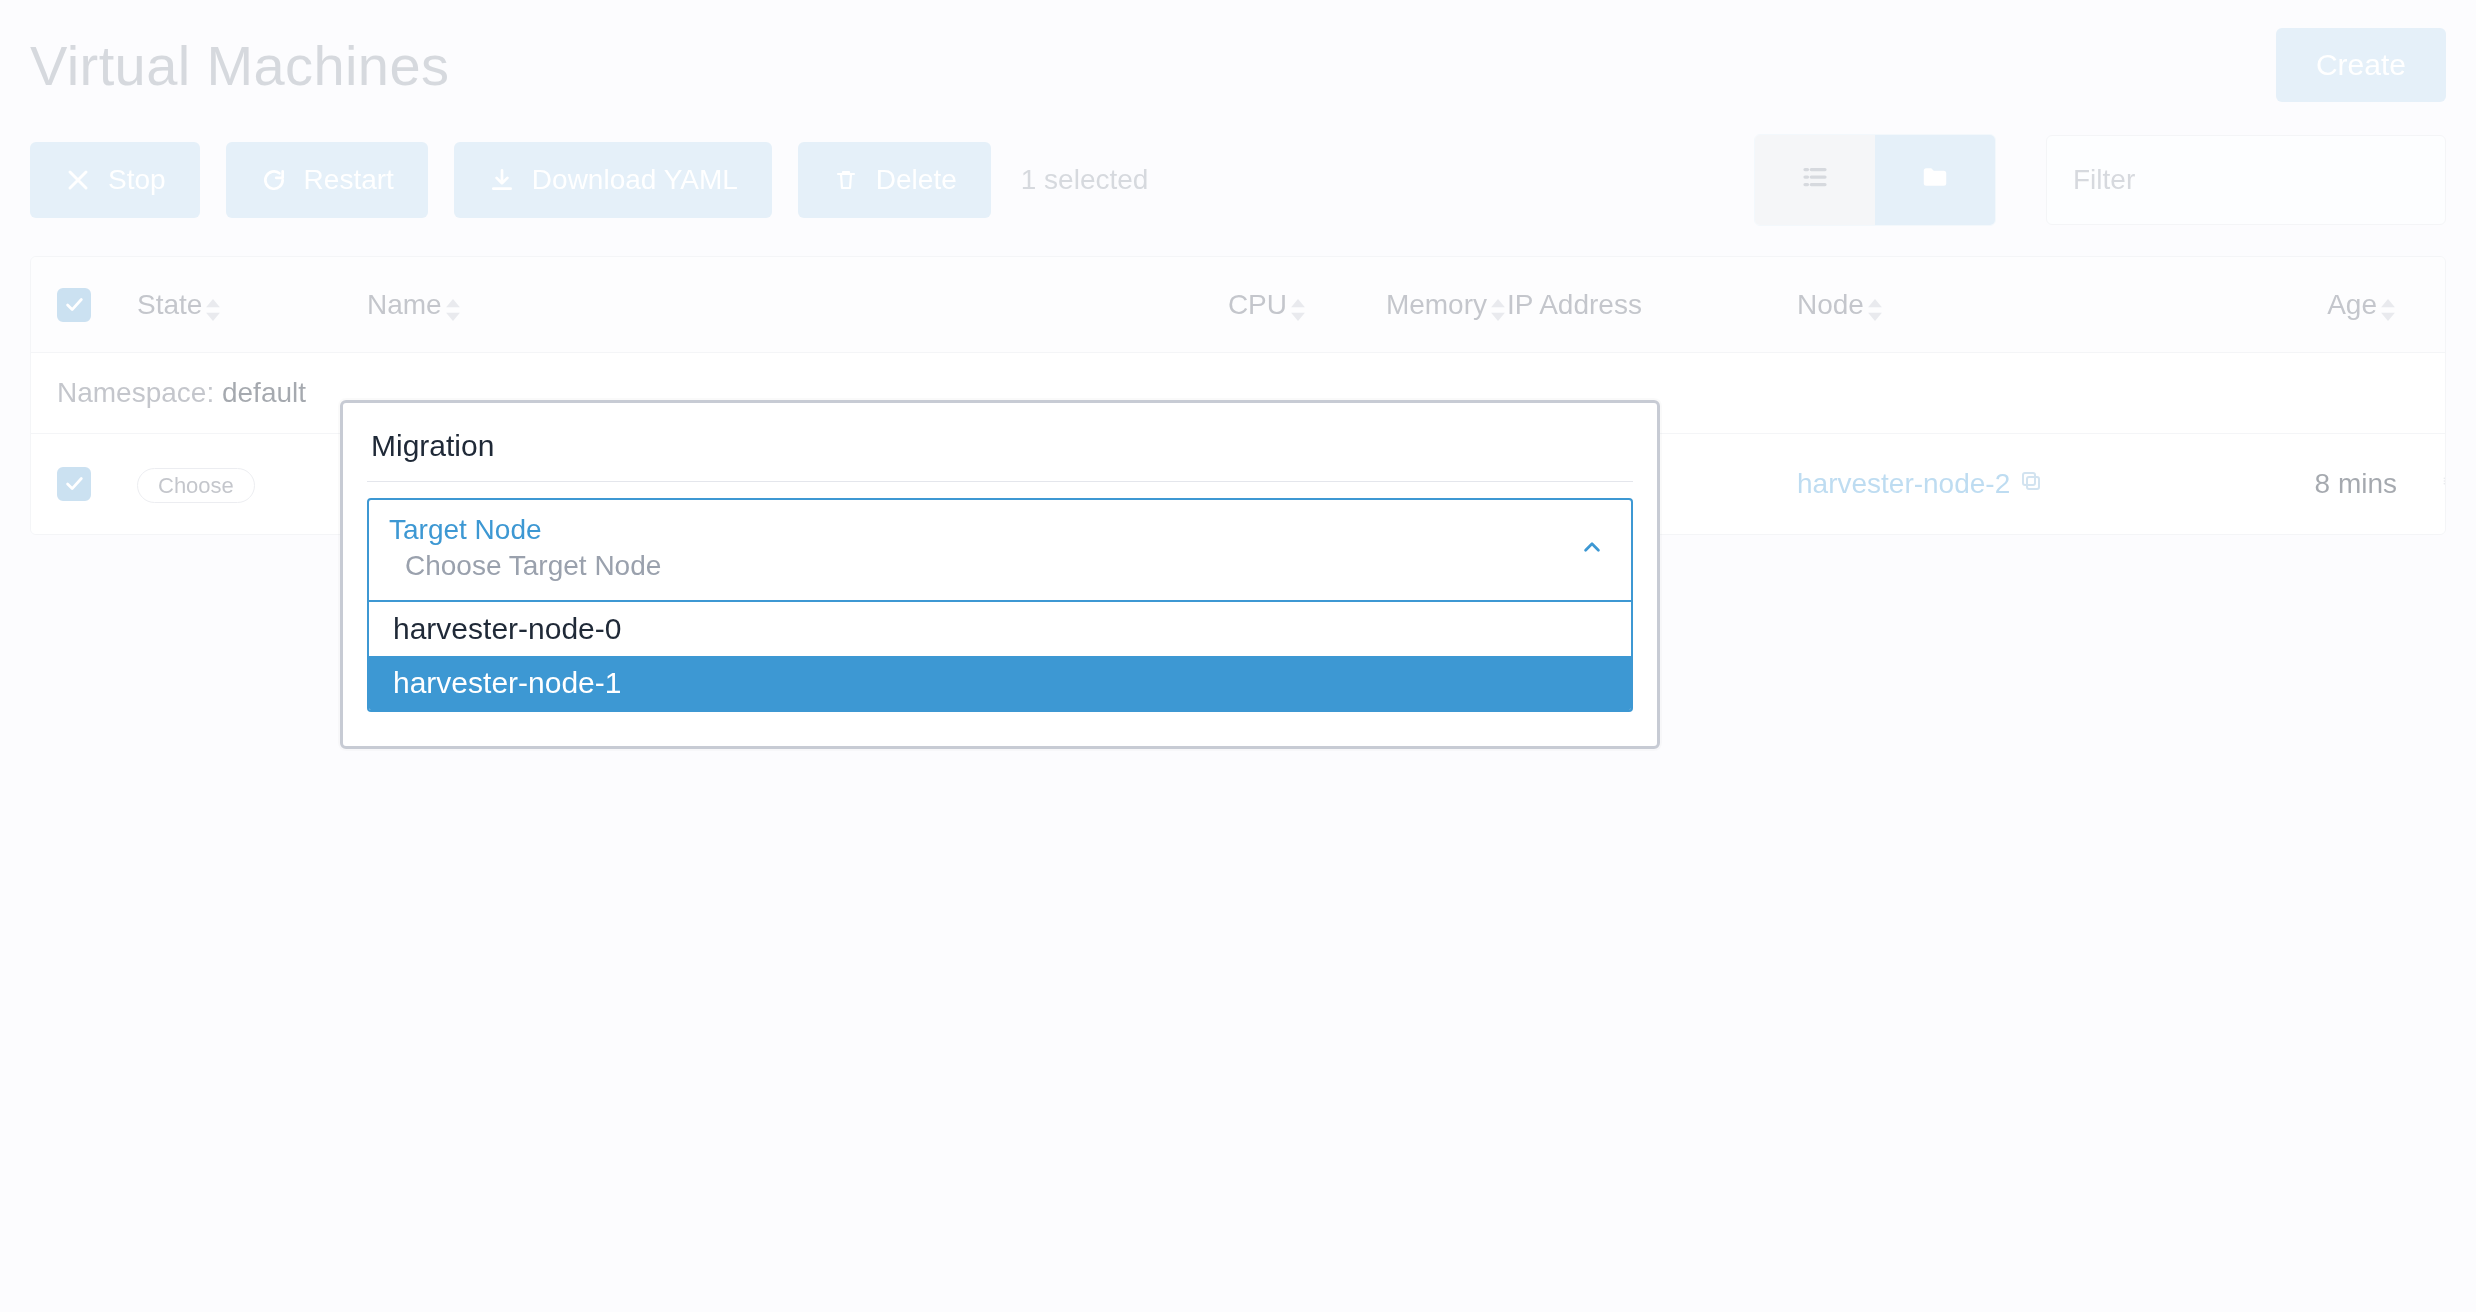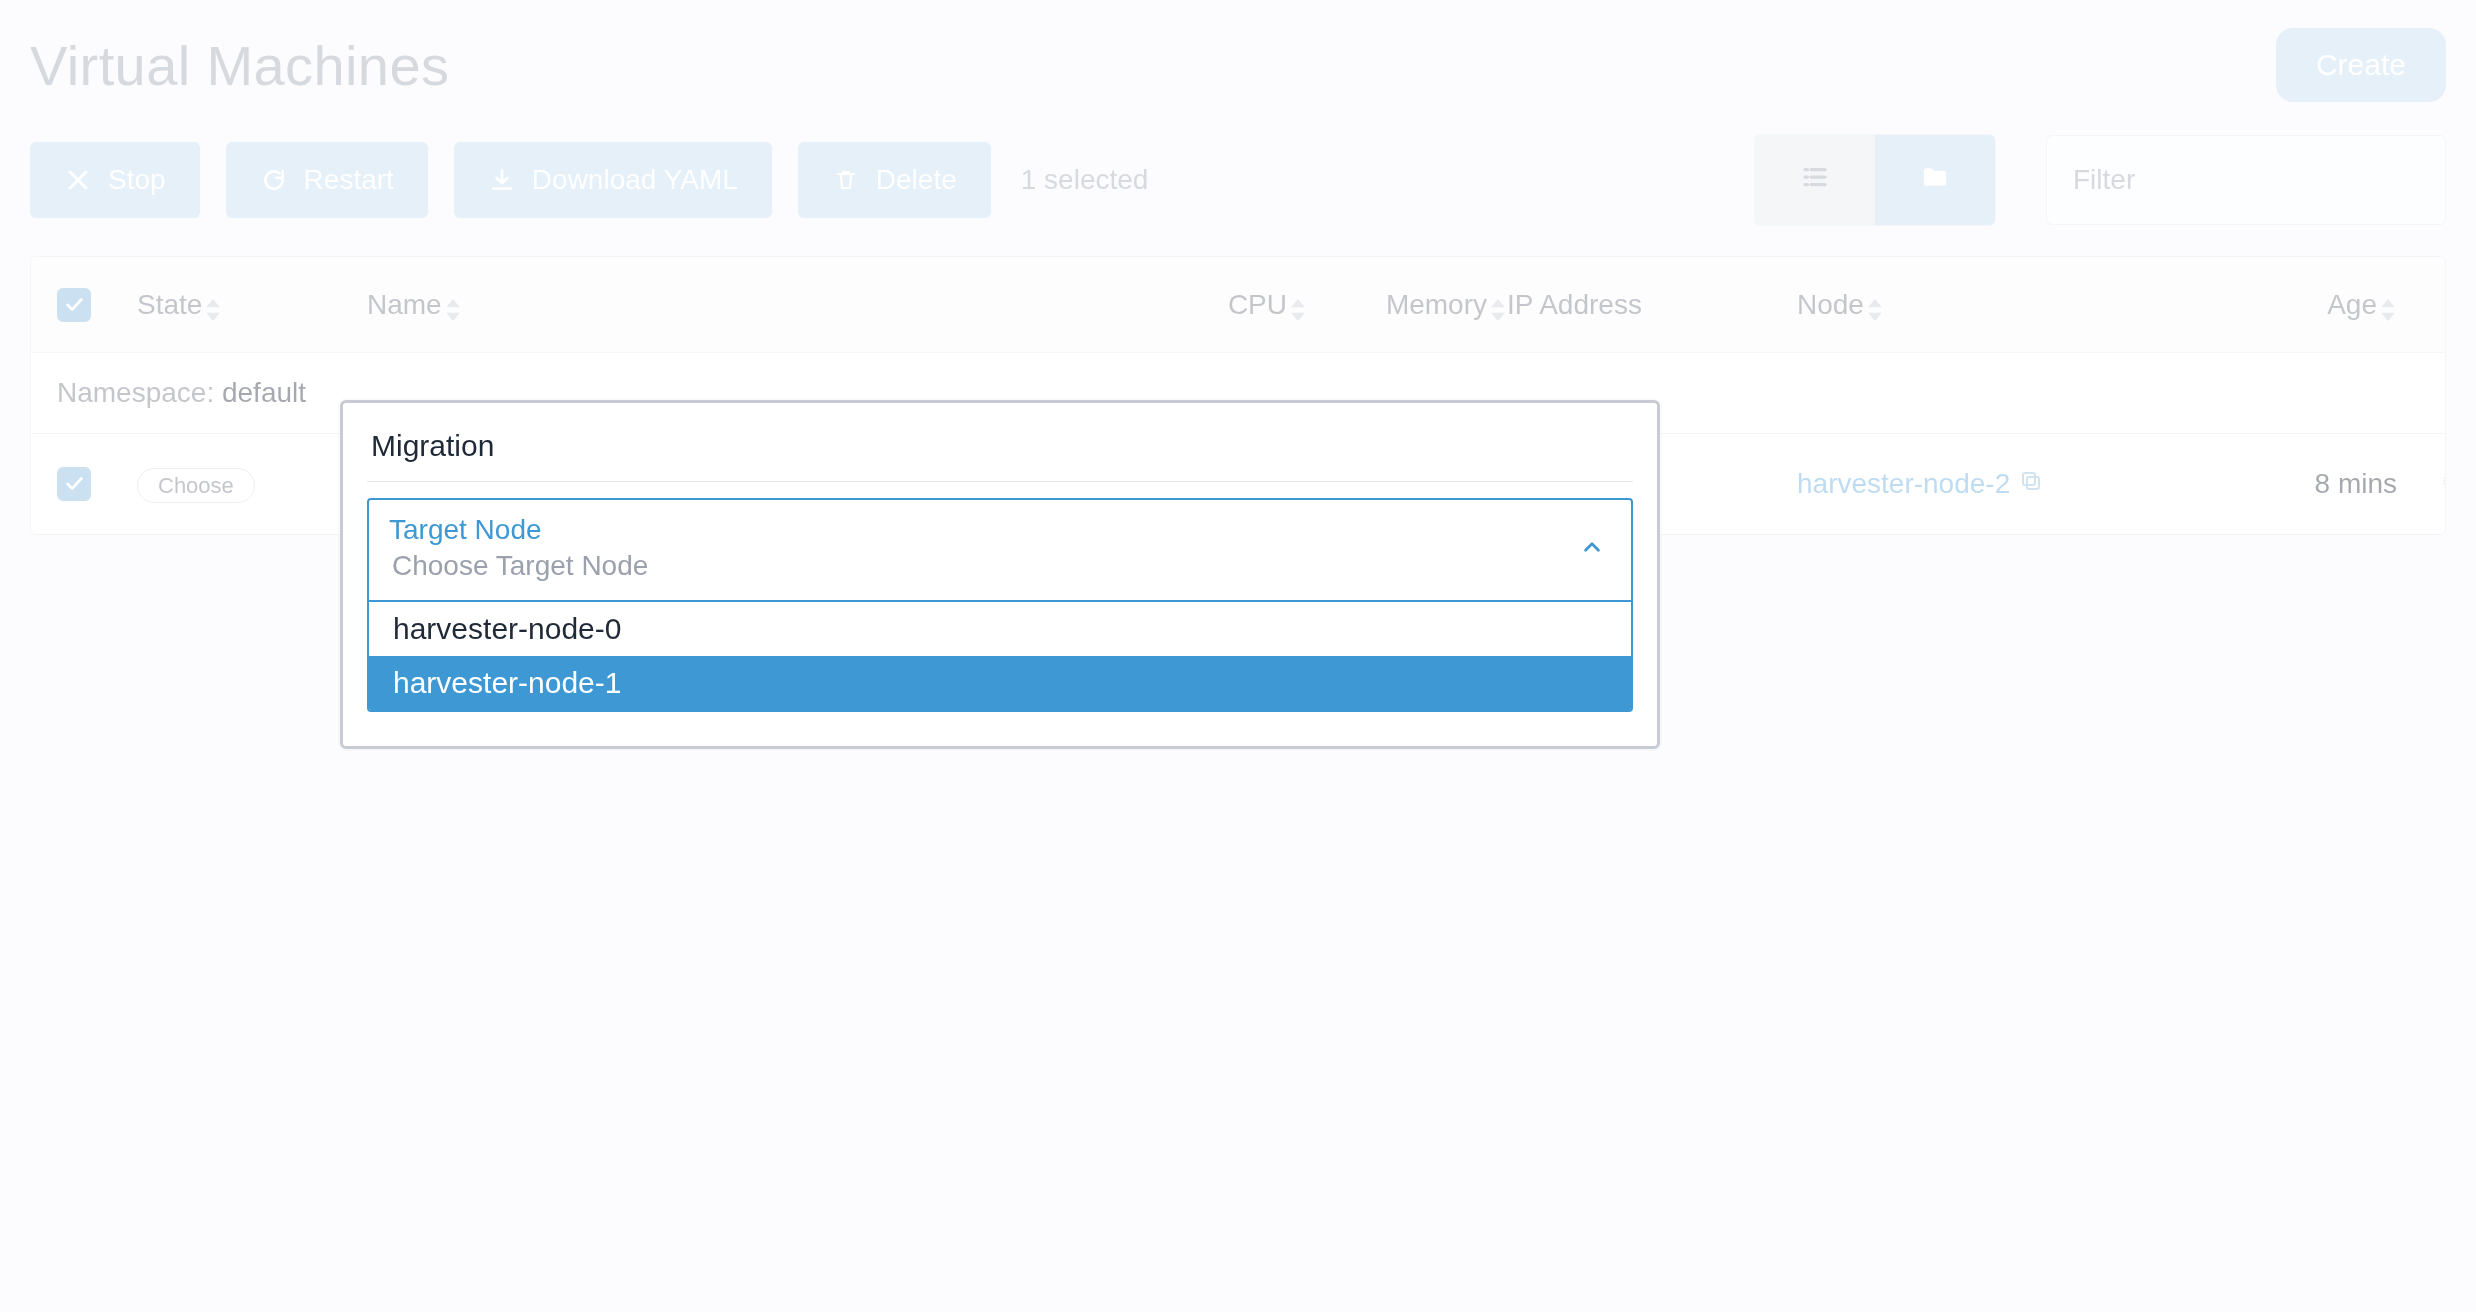--- a/index.html
+++ b/index.html
@@ -33,21 +33,21 @@
   .header {
     display:flex; align-items:center; justify-content:space-between;
     padding:28px 30px 14px 30px;
   }
   .title {
     font-size:56px; font-weight:400; color:var(--text-muted);
     letter-spacing:0.4px;
   }
   .btn-primary {
     background:var(--blue-light); color:#fff;
-    border:none; border-radius:17px;
+    border:none; border-radius:6px;
     padding:20px 40px; font-size:30px;
     cursor:pointer;
   }
   
   .toolbar {
     display:flex; align-items:center;
     padding:18px 30px 30px 30px;
     gap:26px;
   }
   .btn {
@@ -178,21 +178,21 @@
     border-bottom:1px solid var(--border);
     margin-bottom:16px;
   }
   .select {
     border:2px solid var(--blue);
     border-radius:4px 4px 0 0;
     padding:14px 20px 18px 20px;
     position:relative;
   }
   .select-label { color:var(--blue); font-size:28px; margin-bottom:4px; }
-  .select-placeholder { color:var(--text-muted); font-size:28px; margin-left:3px; }
+  .select-placeholder { color:var(--text-muted); font-size:28px; margin-left:16px; }
   .select-chevron {
     position:absolute; right:28px; top:50%; transform:translateY(-50%);
   }
   .options {
     border:2px solid var(--blue);
     border-top:none;
     border-radius:0 0 4px 4px;
     overflow:hidden;
   }
   .option {

